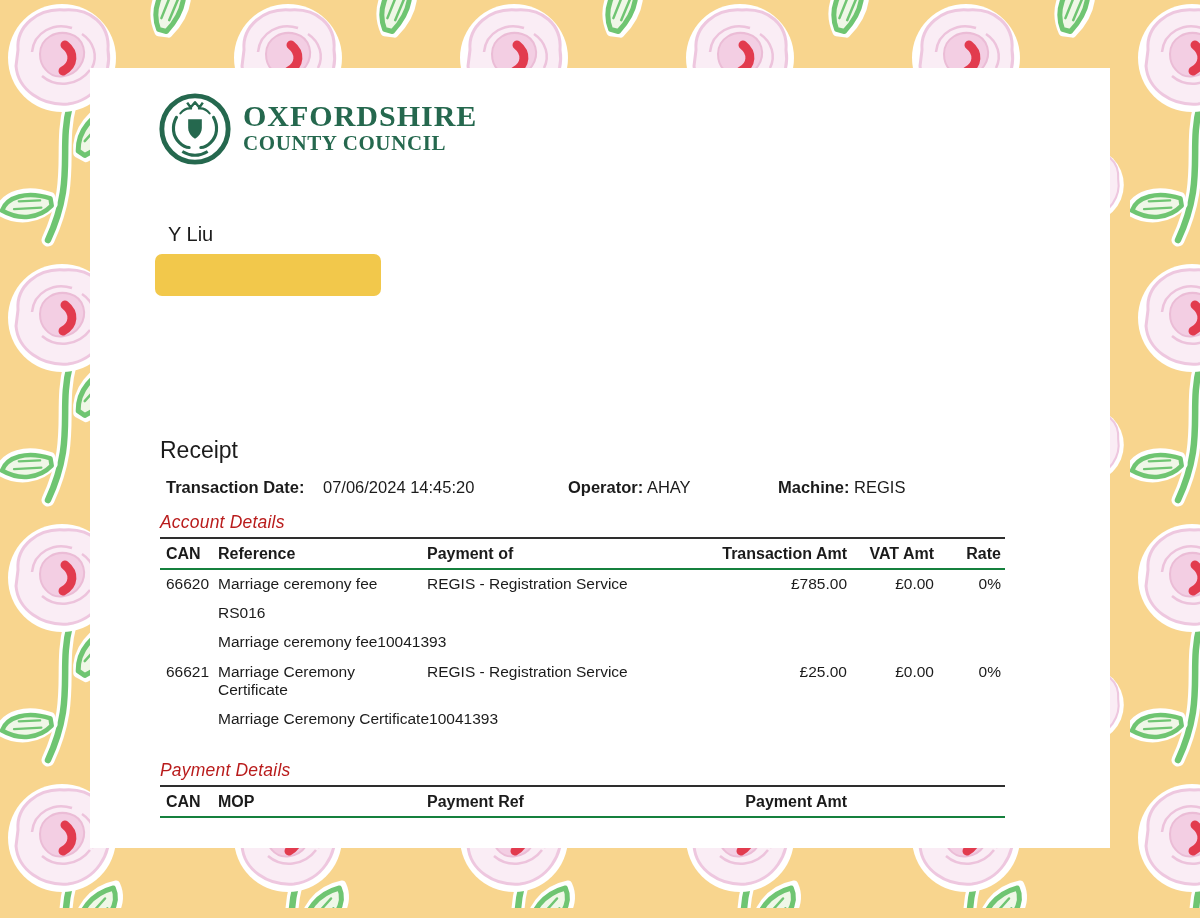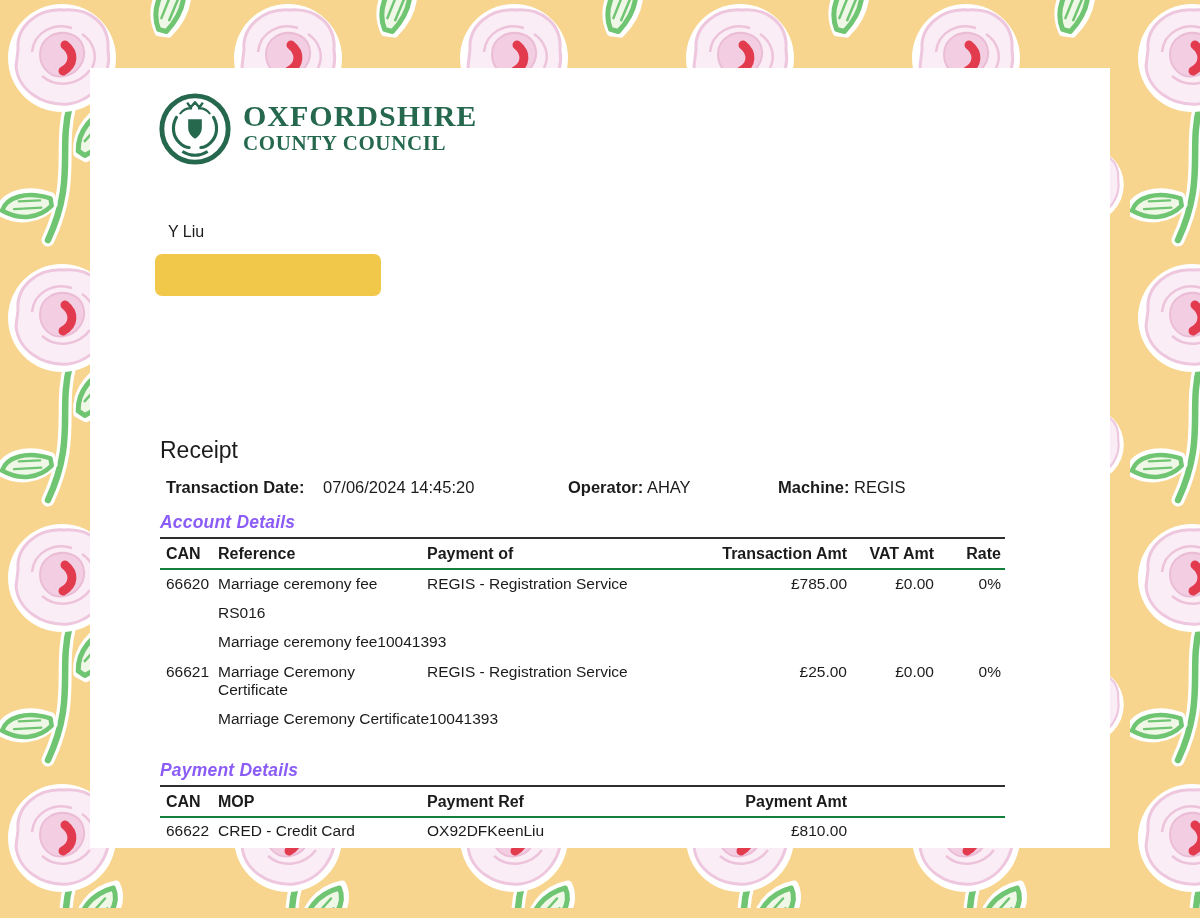--- a/index.html
+++ b/index.html
@@ -7,37 +7,37 @@
          font-family:"Liberation Sans","DejaVu Sans",sans-serif;color:#1b1b1b;}
   .bg{position:absolute;left:0;top:0;}
   .page{position:absolute;left:90px;top:68px;width:1020px;height:780px;background:#ffffff;}
 
   
   .logo{position:absolute;left:66px;top:22px;display:flex;align-items:center;gap:9px;}
   .logo-text{color:#25684E;font-family:"Liberation Serif","DejaVu Serif",serif;font-weight:bold;}
   .lt1{font-size:30px;line-height:28px;letter-spacing:1px;}
   .lt2{font-size:21px;line-height:27px;letter-spacing:0.6px;}
 
-  .name{position:absolute;left:78px;top:155px;font-size:16px;}
+  .name{position:absolute;left:78px;top:155px;font-size:20px;}
   .redaction{position:absolute;left:65px;top:186px;width:226px;height:42px;background:#F2C84B;border-radius:7px;}
 
   
   .rhead{position:absolute;left:70px;top:369px;width:845px;display:flex;justify-content:space-between;align-items:baseline;}
   .office{font-weight:bold;font-size:20px;padding-left:10px;}
   .rtitle{font-size:23px;}
 
   .meta{position:absolute;left:70px;top:410px;width:845px;height:21px;font-size:16.5px;}
   .meta .mg{position:absolute;top:0;white-space:nowrap;}
   .meta .lbl{font-weight:bold;}
   .m-tdl{left:6px;} .m-tdv{left:163px;} .m-op{left:408px;} .m-mc{left:618px;}
 
   
   .sec{position:absolute;left:70px;width:845px;}
   .acct{top:443px;} .pay{top:691px;}
-  .sec-h{color:#8b5cf6;font-size:17.5px;font-weight:bold;font-style:italic;letter-spacing:0.2px;line-height:22px;}
+  .sec-h{color:#b91c1c;font-size:17.5px;font-weight:normal;font-style:italic;letter-spacing:0.2px;line-height:22px;}
   .thead{margin-top:4px;border-top:2px solid #2e2e2e;border-bottom:2px solid #15803d;height:29px;
          display:grid;align-items:center;font-weight:bold;font-size:16px;}
   .cols6{grid-template-columns:58px 209px 220px 200px 87px 71px;}
   .cols4{grid-template-columns:58px 209px 220px 200px 1fr;}
   .grid{display:grid;font-size:15.5px;line-height:18px;}
   .c1{padding-left:6px;}
   .num{text-align:right;}
   .rate{text-align:right;padding-right:4px;}
   .ref{max-width:175px;}
   .r-main{margin-top:5px;}
@@ -151,23 +151,16 @@
 
     <section class="sec pay">
       <div class="sec-h">Payment Details</div>
       <div class="thead cols4">
         <div class="c1">CAN</div>
         <div>MOP</div>
         <div>Payment Ref</div>
         <div class="num">Payment Amt</div>
         <div></div>
       </div>
-      <div class="grid cols4 p-row">
-        <div class="c1">66622</div>
-        <div>CRED - Credit Card</div>
-        <div>OX92DFKeenLiu</div>
-        <div class="num">£810.00</div>
-        <div></div>
-      </div>
     </section>
 
   </div>
 </div>
 
 </body></html>

